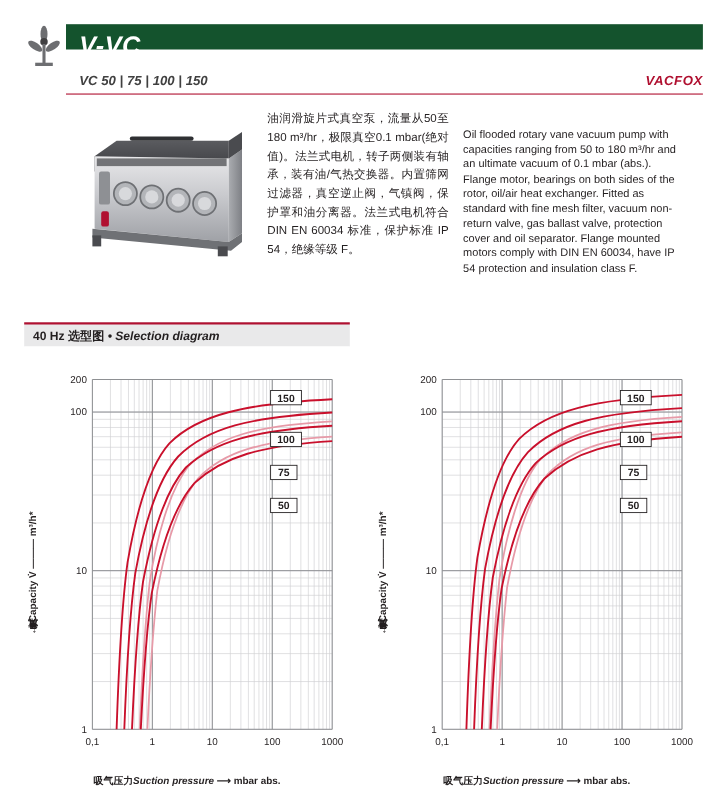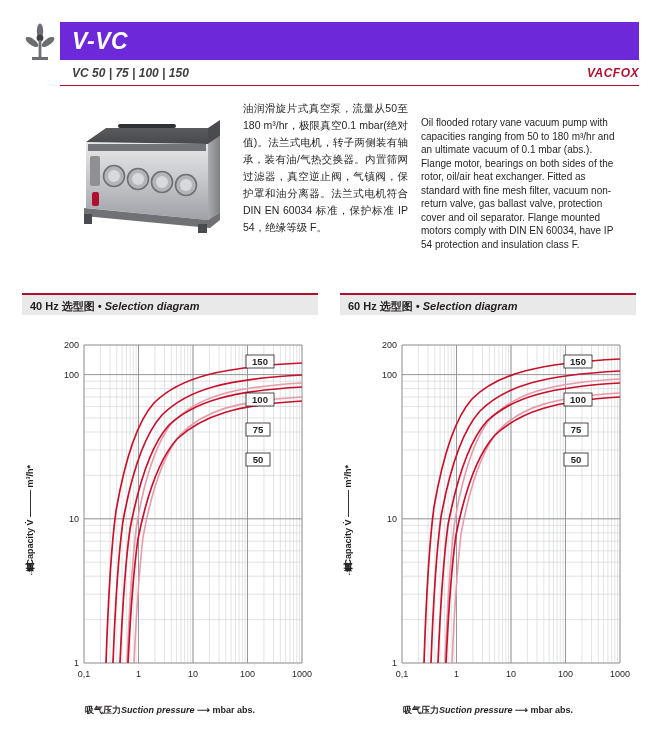--- a/index.html
+++ b/index.html
@@ -12,22 +12,22 @@
     position: relative;
     overflow: hidden;
   }
   .page { position:absolute; left:0; top:0; width:661px; height:736px; }
 
   
   .hdr-logo {
     position:absolute; left:22px; top:22px; width:36px; height:44px;
   }
   .title-bar {
-    position:absolute; left:60px; top:22px; width:579px; height:38px;
-    background:#6d28d9;
+    position:absolute; left:60px; top:22px; width:579px; height:23px;
+    background:#14532d;
   }
   .title-bar .t {
     color:#ffffff; font-size:23px; font-weight:bold; font-style:italic;
     letter-spacing:0.5px; padding:6px 0 0 12px; display:block;
   }
   .subtitle-bar {
     position:absolute; left:60px; top:64px; width:579px; height:22px;
     border-bottom:1px solid #b01030;
   }
   .subtitle-bar .s {
@@ -299,23 +299,20 @@
           <text x="280" y="362">1000</text>
         </g>
       </svg>
       <div class="axis-x-label">
         <span>吸气压力</span><span class="it">Suction pressure</span> ⟶ <span>mbar abs.</span>
       </div>
     </div>
   </div>
 
   <div class="panel right">
-    <div class="panel-head">
-      <span class="ph-txt"><span>60 Hz 选型图</span> <span class="it">• Selection diagram</span></span>
-    </div>
     <div class="panel-body">
       <div class="axis-y-label">流量 ← Capacity V̇ ——— m³/h*</div>
       <svg class="chart-svg" width="296" height="380" viewBox="0 0 296 380">
         <g stroke="#cfd0d2" stroke-width="0.6" fill="none">
           <g>
             <line x1="62" y1="30" x2="62" y2="348"></line>
             <line x1="78.4" y1="30" x2="78.4" y2="348"></line>
             <line x1="88" y1="30" x2="88" y2="348"></line>
             <line x1="94.8" y1="30" x2="94.8" y2="348"></line>
             <line x1="100.1" y1="30" x2="100.1" y2="348"></line>

